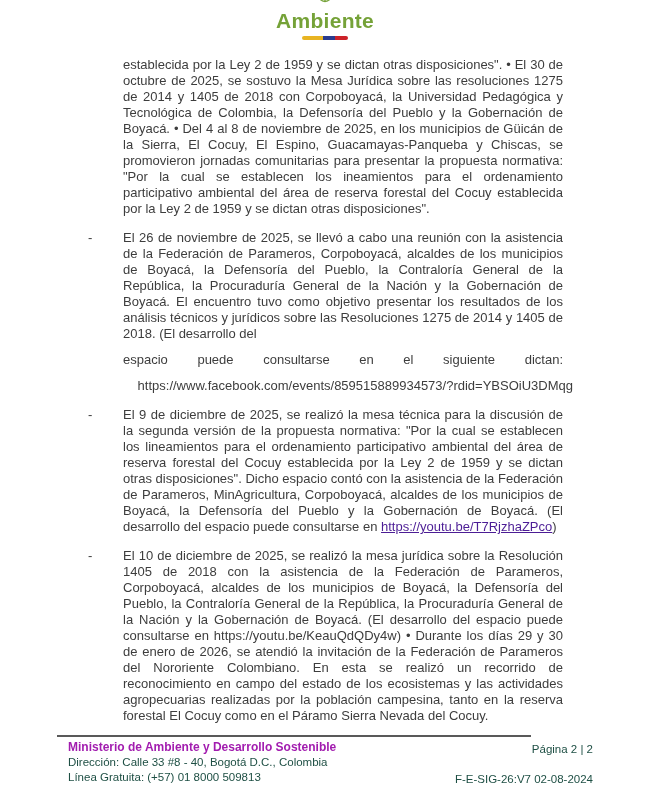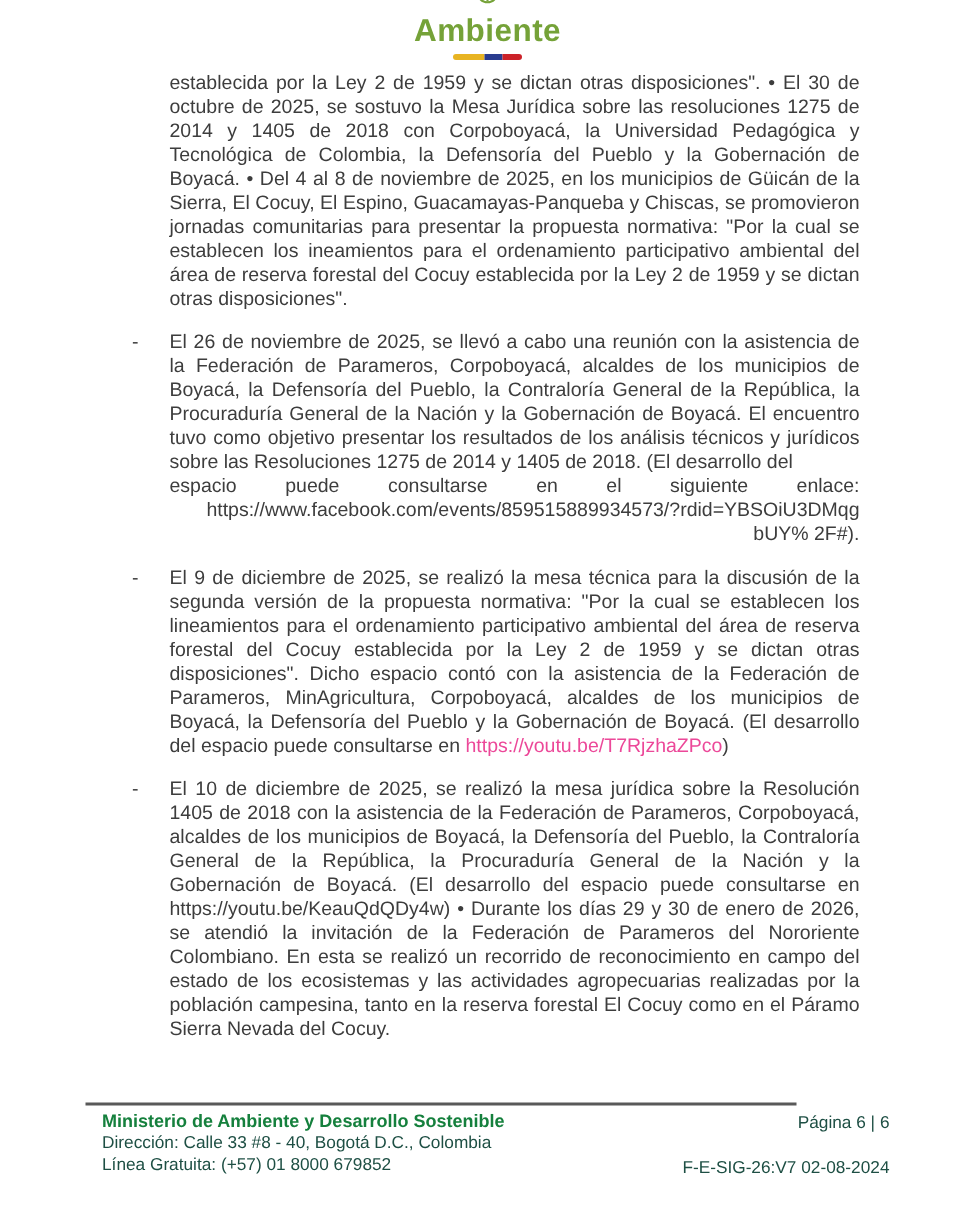--- a/index.html
+++ b/index.html
@@ -52,39 +52,40 @@
   .doc-body {
     position: absolute;
     top: 47px;
     left: 113px;
     width: 460px;
     color: #3D3D3D;
     font-size: 13px;
     line-height: 16px;
     text-align: justify;
   }
-  .doc-body p { margin: 0; }
+  .doc-body p { margin: 10px; }
   .para + .para, .bullet-item + .bullet-item, .para + .bullet-item {
     margin-top: 13px;
   }
   .bullet-item { position: relative; }
   .bullet-dash {
     position: absolute;
     left: -25px;
     top: 0;
     color: #3D3D3D;
   }
   .just-all { text-align: justify; text-align-last: justify; }
   .url-line {
     display: block;
     text-align: right;
     word-break: break-all;
   }
   .link {
-    color: #ec4899;
+    color: #4c1d95;
+    text-decoration: underline;
     cursor: pointer;
   }
 
   
   .footer-rule {
     position: absolute;
     top: 735px;
     left: 57px;
     width: 474px;
     height: 2px;
@@ -95,21 +96,21 @@
     top: 740px;
     left: 68px;
     color: #1E4F44;
     font-size: 11.5px;
     line-height: 15px;
     text-align: left;
   }
   .footer-left .ministry {
     font-weight: bold;
     font-size: 12px;
-    color: #15803d;
+    color: #a21caf;
   }
   .footer-right {
     position: absolute;
     top: 742px;
     right: 57px;
     color: #1E4F44;
     font-size: 11.5px;
     line-height: 15px;
     text-align: right;
   }
@@ -137,43 +138,42 @@
     </div>
   </div>
 
   <div class="doc-body">
 
     <p class="para">establecida por la Ley 2 de 1959 y se dictan otras disposiciones". • El 30 de octubre de 2025, se sostuvo la Mesa Jurídica sobre las resoluciones 1275 de 2014 y 1405 de 2018 con Corpoboyacá, la Universidad Pedagógica y Tecnológica de Colombia, la Defensoría del Pueblo y la Gobernación de Boyacá. • Del 4 al 8 de noviembre de 2025, en los municipios de Güicán de la Sierra, El Cocuy, El Espino, Guacamayas-Panqueba y Chiscas, se promovieron jornadas comunitarias para presentar la propuesta normativa: "Por la cual se establecen los ineamientos para el ordenamiento participativo ambiental del área de reserva forestal del Cocuy establecida por la Ley 2 de 1959 y se dictan otras disposiciones".</p>
 
     <div class="bullet-item">
       <span class="bullet-dash">-</span>
       <p>El 26 de noviembre de 2025, se llevó a cabo una reunión con la asistencia de la Federación de Parameros, Corpoboyacá, alcaldes de los municipios de Boyacá, la Defensoría del Pueblo, la Contraloría General de la República, la Procuraduría General de la Nación y la Gobernación de Boyacá. El encuentro tuvo como objetivo presentar los resultados de los análisis técnicos y jurídicos sobre las Resoluciones 1275 de 2014 y 1405 de 2018. (El desarrollo del</p>
-      <p class="just-all">espacio puede consultarse en el siguiente enlace:</p>
+      <p class="just-all">espacio puede consultarse en el siguiente dictan:</p>
       <span class="url-line">https://www.facebook.com/events/859515889934573/?rdid=YBSOiU3DMqg</span>
-      <span class="url-line">bUY% 2F#).</span>
     </div>
 
     <div class="bullet-item">
       <span class="bullet-dash">-</span>
       <p><span>El 9 de diciembre de 2025, se realizó la mesa técnica para la discusión de la segunda versión de la propuesta normativa: "Por la cual se establecen los lineamientos para el ordenamiento participativo ambiental del área de reserva forestal del Cocuy establecida por la Ley 2 de 1959 y se dictan otras disposiciones". Dicho espacio contó con la asistencia de la Federación de Parameros, MinAgricultura, Corpoboyacá, alcaldes de los municipios de Boyacá, la Defensoría del Pueblo y la Gobernación de Boyacá. (El desarrollo del espacio puede consultarse en </span><a class="link">https://youtu.be/T7RjzhaZPco</a><span>)</span></p>
     </div>
 
     <div class="bullet-item">
       <span class="bullet-dash">-</span>
       <p>El 10 de diciembre de 2025, se realizó la mesa jurídica sobre la Resolución 1405 de 2018 con la asistencia de la Federación de Parameros, Corpoboyacá, alcaldes de los municipios de Boyacá, la Defensoría del Pueblo, la Contraloría General de la República, la Procuraduría General de la Nación y la Gobernación de Boyacá. (El desarrollo del espacio puede consultarse en https://youtu.be/KeauQdQDy4w) • Durante los días 29 y 30 de enero de 2026, se atendió la invitación de la Federación de Parameros del Nororiente Colombiano. En esta se realizó un recorrido de reconocimiento en campo del estado de los ecosistemas y las actividades agropecuarias realizadas por la población campesina, tanto en la reserva forestal El Cocuy como en el Páramo Sierra Nevada del Cocuy.</p>
     </div>
 
   </div>
 
   <div class="footer-rule"></div>
 
   <div class="footer-left">
     <div class="ministry">Ministerio de Ambiente y Desarrollo Sostenible</div>
     <div>Dirección: Calle 33 #8 - 40, Bogotá D.C., Colombia</div>
-    <div>Línea Gratuita: (+57) 01 8000 679852</div>
+    <div>Línea Gratuita: (+57) 01 8000 509813</div>
   </div>
 
   <div class="footer-right">
-    <div>Página 6 | 6</div>
+    <div>Página 2 | 2</div>
     <div class="doc-code">F-E-SIG-26:V7 02-08-2024</div>
   </div>
 
 </div>
 
 </body></html>

